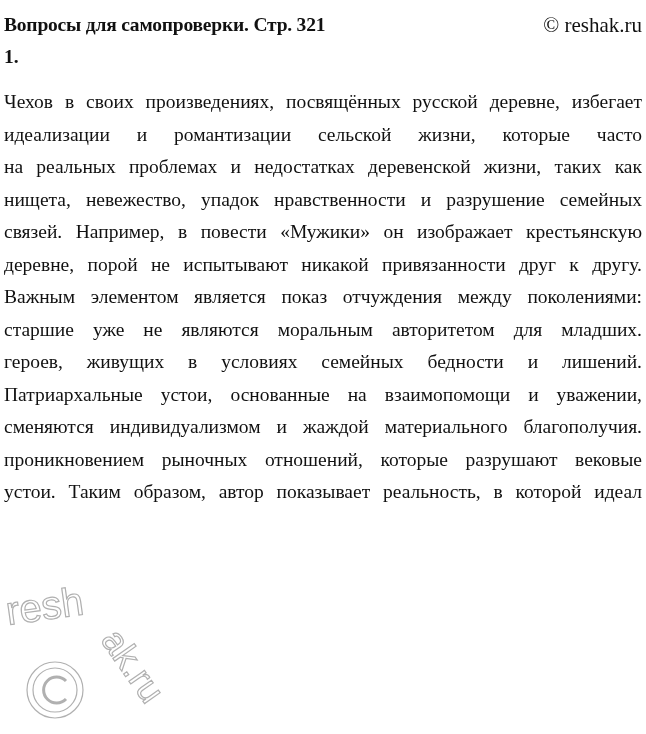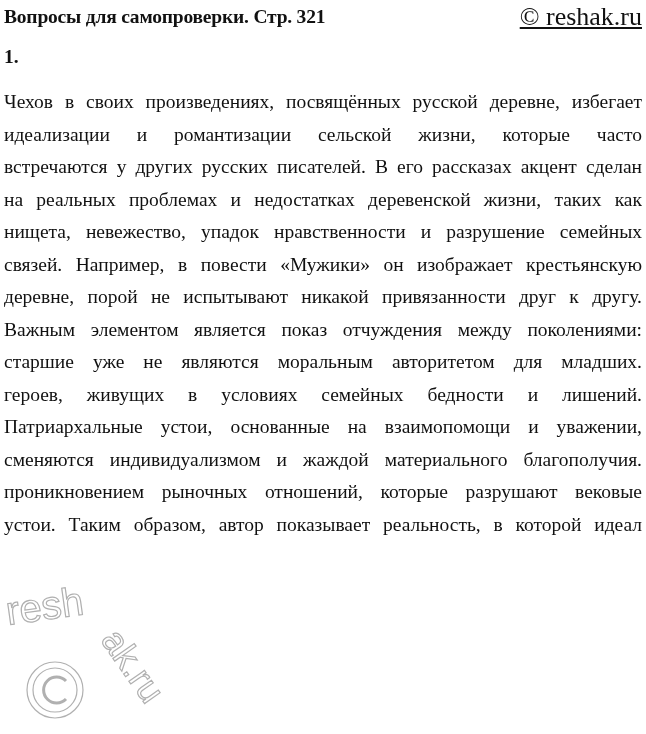--- a/index.html
+++ b/index.html
@@ -1,42 +1,41 @@
 <!DOCTYPE html>
 <html><head>
 <meta charset="utf-8">
 <style>
   html, body { margin: 0; padding: 0; background: #ffffff; }
   body { width: 646px; height: 734px; position: relative; overflow: hidden;
          font-family: "Liberation Serif", serif; color: #111111; }
-  .header { position: absolute; top: 4px; left: 4px; right: 4px; height: 26px;
+  .header { position: absolute; top: 12px; left: 4px; right: 4px; height: 26px;
             display: flex; justify-content: space-between; align-items: center; }
   .title { font-weight: bold; font-size: 19.5px; letter-spacing: -0.2px; }
-  .copyright { font-size: 26px; text-decoration: underline; }
+  .copyright { font-size: 21px; }
   .qnum { position: absolute; top: 46px; left: 4px; font-weight: bold; font-size: 19.5px; }
   .body-text { position: absolute; top: 86px; left: 4px; width: 638px; }
   .line { font-size: 19.5px; height: 32.5px; line-height: 32.5px; white-space: nowrap;
           text-align: justify; text-align-last: justify; overflow: hidden; }
   .line.last { text-align-last: left; }
   .watermark { position: absolute; left: 0; top: 585px; width: 200px; height: 150px; pointer-events: none; }
 </style>
 </head>
 <body>
 
 <div class="header">
   <div class="title">Вопросы для самопроверки. Стр. 321</div>
   <div class="copyright">© reshak.ru</div>
 </div>
 
 <div class="qnum">1.</div>
 
 <div class="body-text">
   <div class="line">Чехов в своих произведениях, посвящённых русской деревне, избегает</div>
   <div class="line">идеализации и романтизации сельской жизни, которые часто</div>
-  <div class="line">встречаются у других русских писателей. В его рассказах акцент сделан</div>
   <div class="line">на реальных проблемах и недостатках деревенской жизни, таких как</div>
   <div class="line">нищета, невежество, упадок нравственности и разрушение семейных</div>
   <div class="line">связей. Например, в повести «Мужики» он изображает крестьянскую</div>
   <div class="line">деревне, порой не испытывают никакой привязанности друг к другу.</div>
   <div class="line">Важным элементом является показ отчуждения между поколениями:</div>
   <div class="line">старшие уже не являются моральным авторитетом для младших.</div>
   <div class="line">героев, живущих в условиях семейных бедности и лишений.</div>
   <div class="line">Патриархальные устои, основанные на взаимопомощи и уважении,</div>
   <div class="line">сменяются индивидуализмом и жаждой материального благополучия.</div>
   <div class="line">проникновением рыночных отношений, которые разрушают вековые</div>

